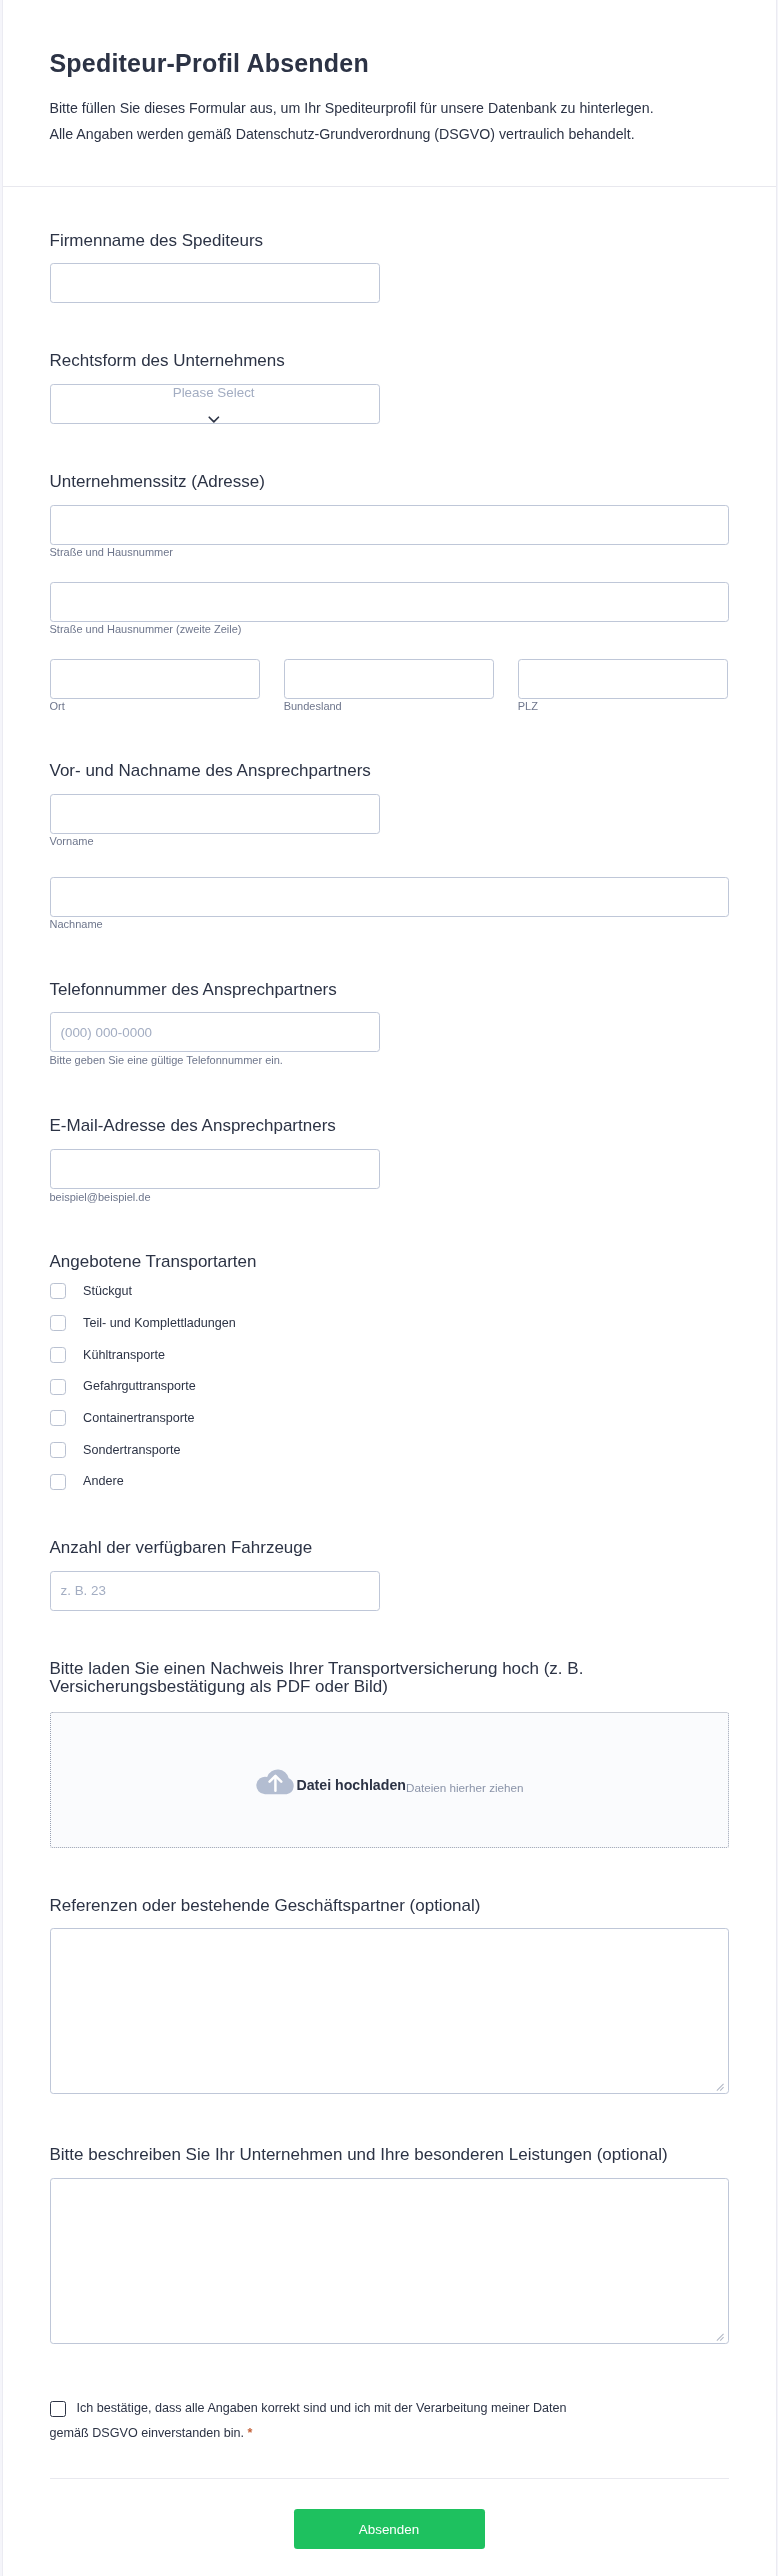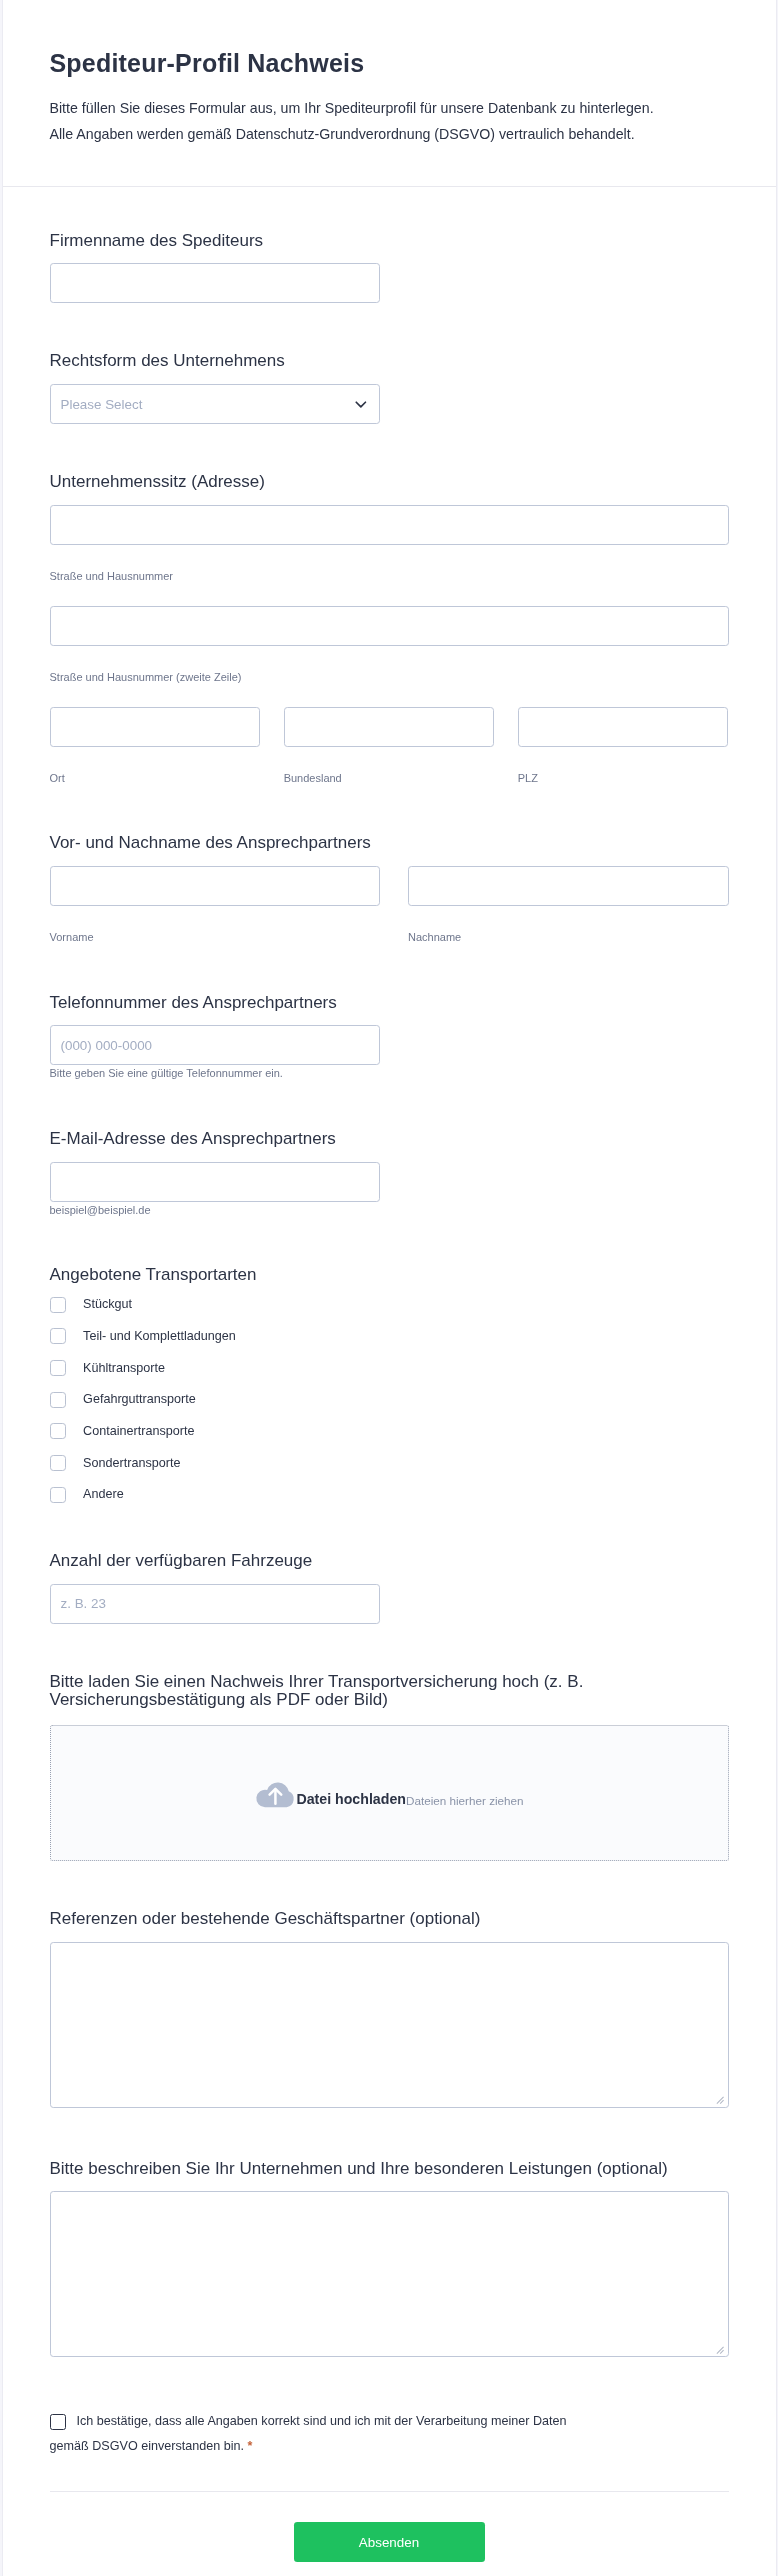--- a/index.html
+++ b/index.html
@@ -20,21 +20,21 @@
   .page-title { font-size: 25px; font-weight: 700; letter-spacing: 0.2px; color: #2c3345; }
   .page-desc { margin-top: 16.7px; max-width: 626px; font-size: 14.2px; line-height: 26px; color: #2c3345; }
 
   .divider { border: none; border-top: 0.8px solid #e8e8ee; margin-top: 39px; }
 
   .form-body { padding: 45px 47px 0 47px; }
 
   .field { margin-bottom: 49px; }
   .field-label { font-size: 17px; font-weight: 500; color: #2c3345; line-height: 18.4px; }
 
-  .control { margin-top: 13.4px; }
+  .control { margin-top: 13.4px; flex-direction: column; }
 
   .text-input, .select-box, .textarea-box {
     border: 0.8px solid #bfc7d8;
     border-radius: 3.3px;
     background: #ffffff;
     font-family: inherit;
     font-size: 13.4px;
     color: #2c3345;
     outline: none;
   }
@@ -44,21 +44,21 @@
   .w-full { width: 100%; }
 
   .select-box {
     width: 330px; height: 40px;
     display: flex; align-items: center; justify-content: space-between;
     padding: 0 11.7px 0 10px;
     cursor: pointer;
   }
   .select-placeholder { color: #a3adc2; font-size: 13.4px; }
 
-  .sublabel { font-size: 11px; color: #6e768c; margin-top: 25px; line-height: 13.4px; }
+  .sublabel { font-size: 11px; color: #6e768c; margin-top: 1px; line-height: 13.4px; }
   .helper { font-size: 11px; color: #6e768c; margin-top: 2px; line-height: 13.4px; }
 
   .addr-gap { margin-top: 22.6px; }
   .addr-row { display: flex; gap: 23.4px; }
   .addr-col { flex: 1; }
 
   .name-row { display: flex; gap: 28.5px; }
   .name-col-first { width: 330px; }
   .name-col-last { flex: 1; }
 
@@ -123,21 +123,21 @@
     font-size: 13.4px; font-weight: 500;
     cursor: pointer;
   }
 </style>
 </head>
 <body>
 
 <div class="card">
 
   <div class="header">
-    <h1 class="page-title">Spediteur-Profil Nachweis</h1>
+    <h1 class="page-title">Spediteur-Profil Absenden</h1>
     <p class="page-desc">Bitte füllen Sie dieses Formular aus, um Ihr Spediteurprofil für unsere Datenbank zu hinterlegen. Alle Angaben werden gemäß Datenschutz-Grundverordnung (DSGVO) vertraulich behandelt.</p>
   </div>
   <hr class="divider">
 
   <div class="form-body">
 
     <div class="field">
       <div class="field-label">Firmenname des Spediteurs</div>
       <input class="text-input w-short control" type="text" style="">
     </div>

